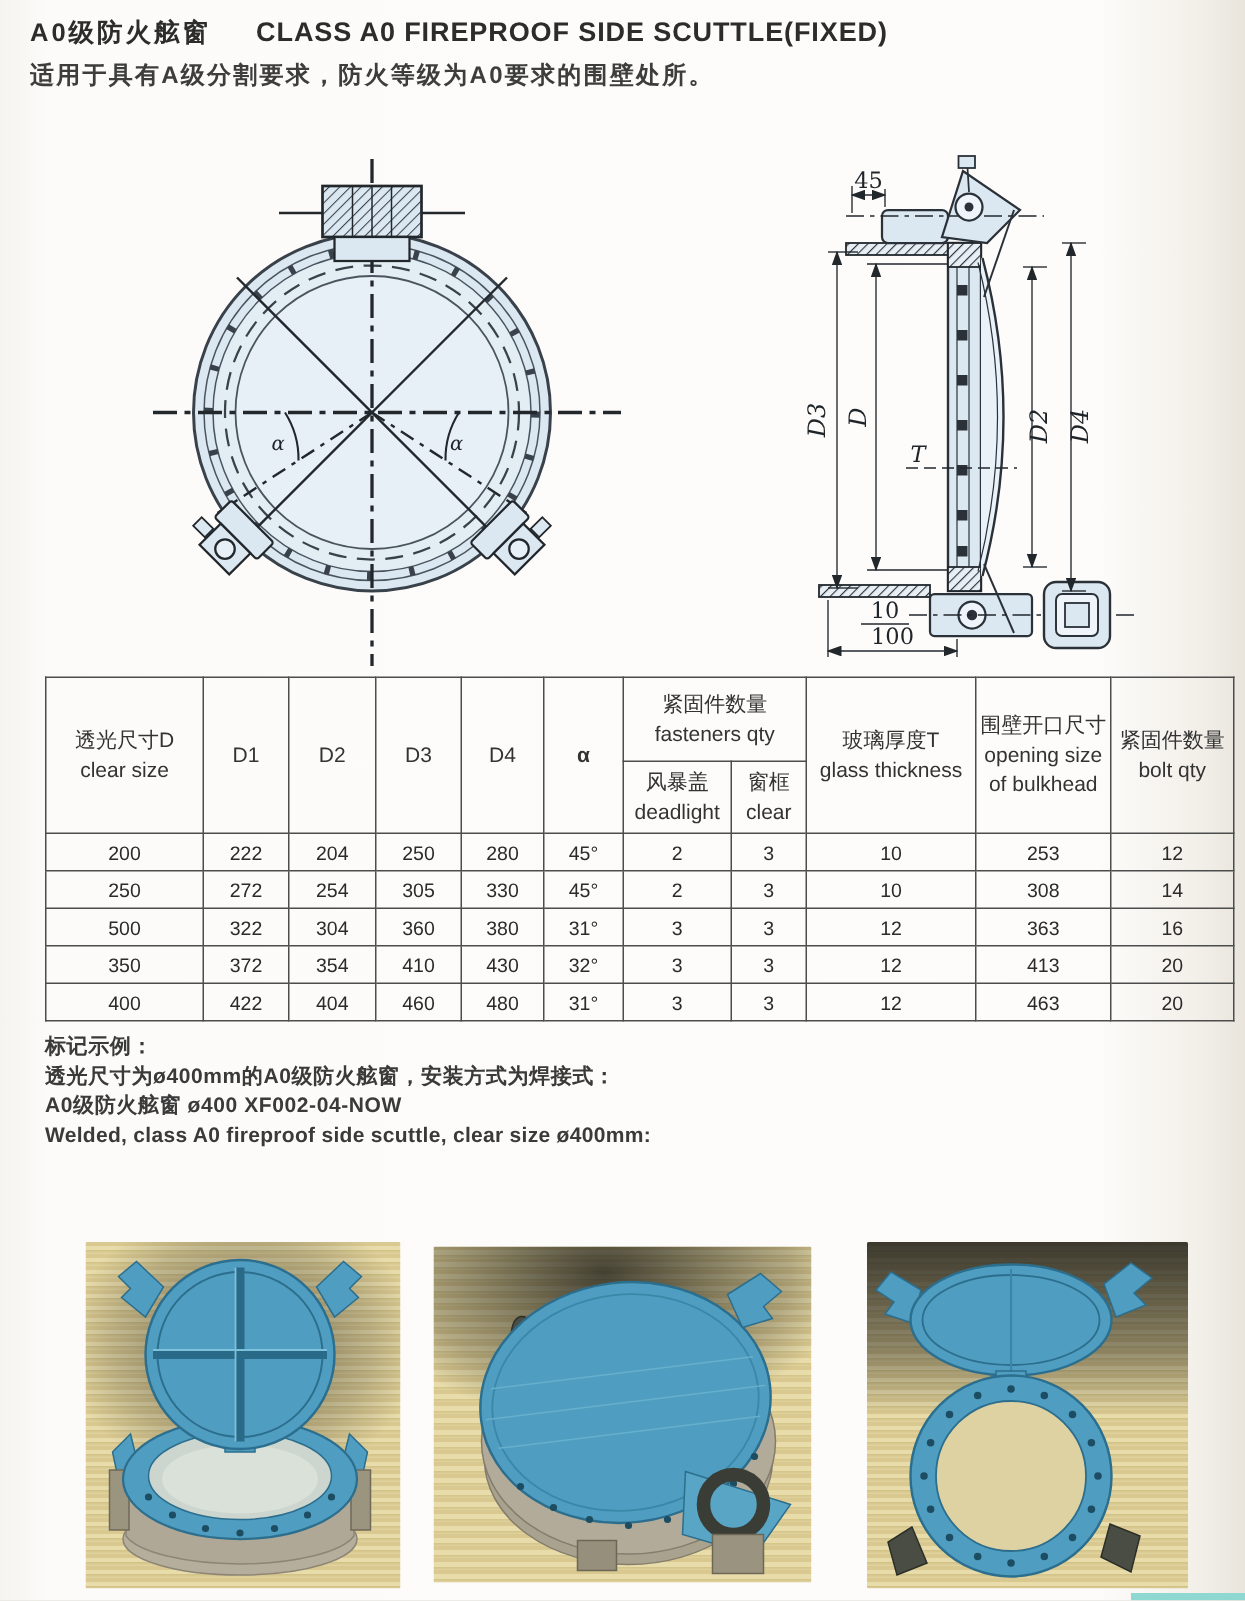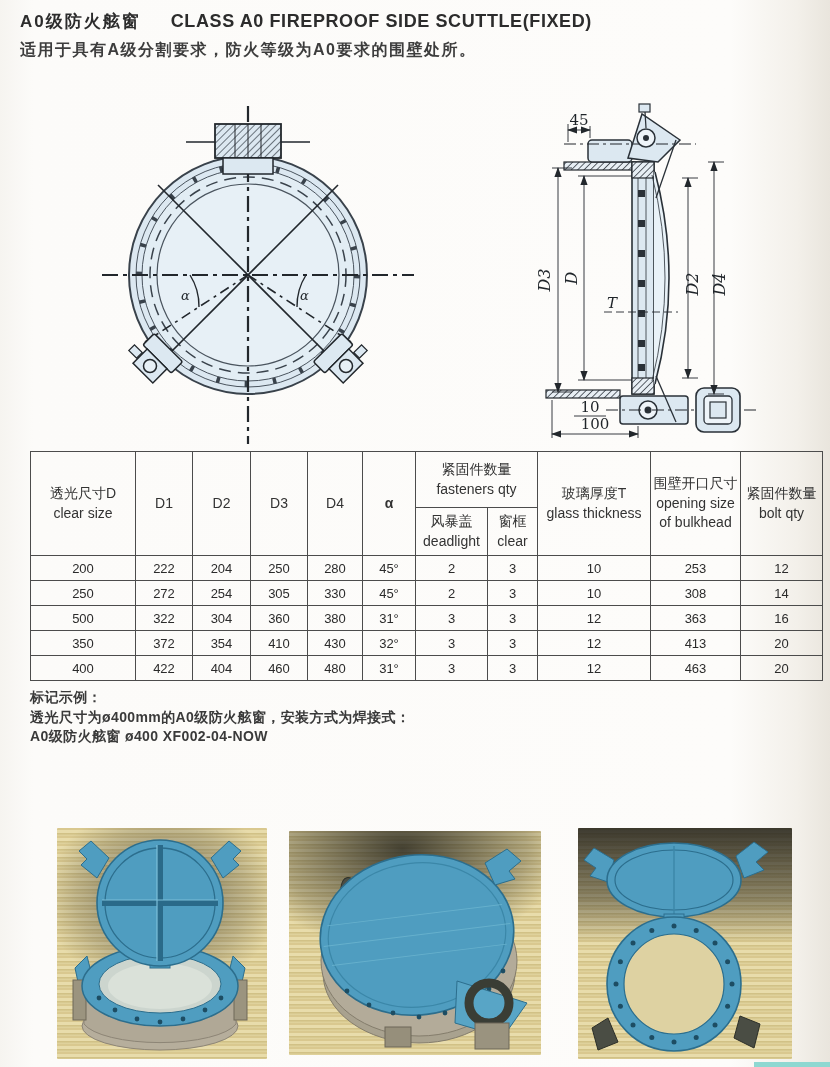--- a/index.html
+++ b/index.html
@@ -347,20 +347,21 @@
       <td>463</td>
       <td>20</td>
     </tr>
   </tbody>
     </table>
 
   <div class="notes">
     <div>标记示例：</div>
     <div>透光尺寸为ø400mm的A0级防火舷窗，安装方式为焊接式：</div>
     <div>A0级防火舷窗 ø400 XF002-04-NOW</div>
+    <div class="en">Welded, class A0 fireproof side scuttle, clear size ø400mm:</div>
   </div>
 
   <div class="photo" id="photo1" title="open side scuttle with deadlight cover raised">
     <div class="stripes"></div>
     <div class="glow"></div>
     <svg width="210" height="231" viewBox="0 0 210 231">
       <g>
         <ellipse cx="103" cy="198" rx="78" ry="24" fill="#b6ae9c" stroke="#8d8576"></ellipse>
         <path d="M27 160 L27 196 A 78 24 0 0 0 179 196 L179 160 Z" fill="#b0a896" stroke="#8d8576"></path>
         <path d="M30 128 L18 140 L24 168 L38 160 Z" fill="#4f9dc0" stroke="#2c6e8d"></path>

